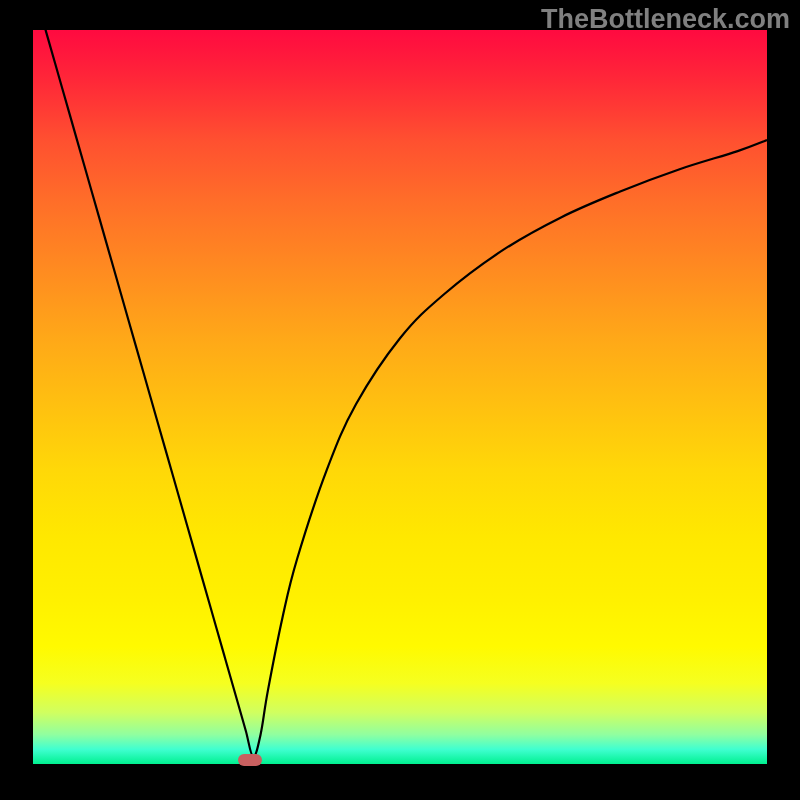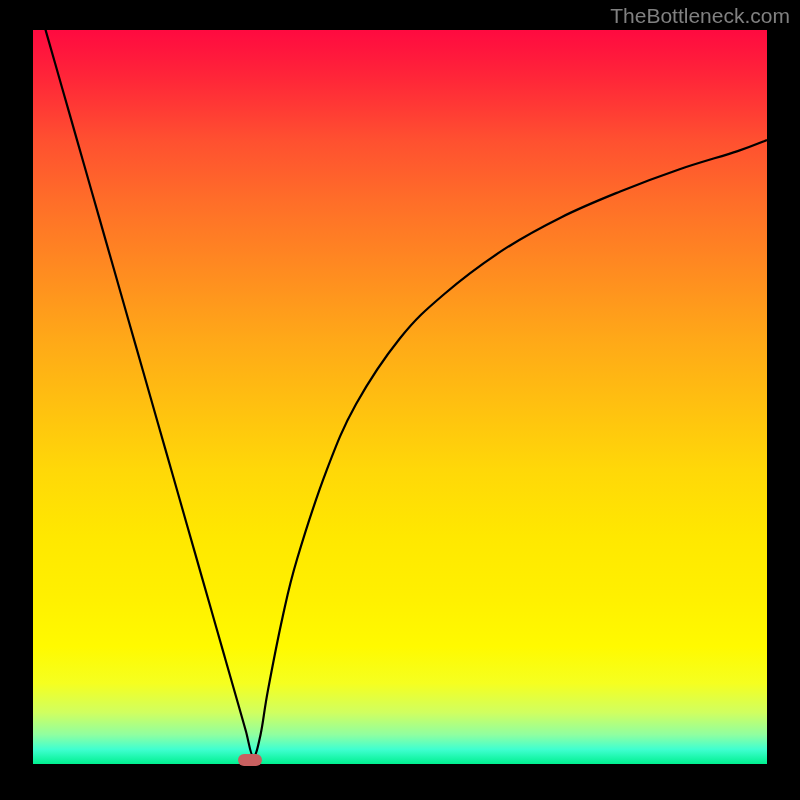--- a/index.html
+++ b/index.html
@@ -56,22 +56,22 @@
       background: #c96060;
       border-radius: 6px;
       transform: translate(-50%, -50%);
     }
     .watermark {
       position: absolute;
       top: 4px;
       right: 10px;
       color: #808080;
       font-family: Arial, sans-serif;
-      font-size: 21px;
-      font-weight: normal;
+      font-size: 27px;
+      font-weight: bold;
     }
   </style>
 </head>
 <body>
 
 <div class="chart-container">
   <div class="gradient-bg"></div>
   <svg class="curve-svg" viewBox="0 0 734 734" preserveAspectRatio="none">
     <path id="curve-path" fill="none" stroke="#000" stroke-width="2.2" d="M 0 -44.04000000000008 C 2.6424 -34.79160000000006, 9.395199999999999 -11.156799999999986, 14.68 7.340000000000032 C 19.9648 25.83680000000005, 24.0752 40.223200000000034, 29.36 58.72000000000003 C 34.6448 77.21680000000002, 38.7552 91.60320000000003, 44.04 110.10000000000002 C 49.324799999999996 128.59680000000003, 53.435199999999995 142.9832, 58.72 161.48000000000002 C 64.0048 179.97680000000003, 68.1152 194.3632, 73.4 212.86 C 78.68480000000001 231.35680000000002, 82.7952 245.7432, 88.08 264.24 C 93.3648 282.7368, 97.4752 297.12320000000005, 102.76 315.62000000000006 C 108.04480000000001 334.11680000000007, 112.1552 348.5032, 117.44 367 C 122.7248 385.4968, 126.8352 399.8832, 132.12 418.38 C 137.4048 436.8768, 141.51520000000002 451.2632, 146.8 469.76 C 152.0848 488.2568, 156.1952 502.6432, 161.48 521.14 C 166.76479999999998 539.6368, 170.8752 554.0232, 176.16 572.52 C 181.4448 591.0168, 185.5552 605.4032, 190.84 623.9 C 196.1248 642.3968, 201.55640000000002 661.4073999999999, 205.52 675.28 C 209.4836 689.1526, 210.21759999999998 691.7216000000001, 212.85999999999999 700.97 C 215.5024 710.2184, 217.55759999999998 725.9993999999999, 220.2 726.66 C 222.8424 727.3206, 224.89759999999998 716.5308, 227.54 704.64 C 230.1824 692.7492, 230.91639999999998 681.7392, 234.88 660.6 C 238.8436 639.4608000000001, 244.27520000000004 610.9816000000001, 249.56000000000003 587.2 C 254.84480000000002 563.4184, 256.31280000000004 554.904, 264.24 528.48 C 272.1672 502.056, 283.03040000000004 468.1452, 293.6 440.4 C 304.1696 412.65479999999997, 309.748 398.1216, 322.96 374.34000000000003 C 336.17199999999997 350.55840000000006, 351.1456 328.098, 367 308.28000000000003 C 382.8544 288.46200000000005, 392.5432 280.0944, 411.04 264.24 C 429.5368 248.3856, 448.6208 234.07260000000005, 469.76 220.20000000000005 C 490.8992 206.32740000000004, 507.3408 197.73959999999997, 528.48 187.16999999999996 C 549.6192 176.60039999999995, 566.0608000000001 170.06780000000003, 587.2 161.48000000000002 C 608.3392 152.8922, 624.7808 146.72659999999993, 645.92 139.45999999999992 C 667.0591999999999 132.1933999999999, 688.7855999999999 126.39479999999999, 704.64 121.11000000000001 C 720.4944 115.82520000000004, 728.7152 112.08180000000002, 734 110.10000000000002"></path>
   </svg>

